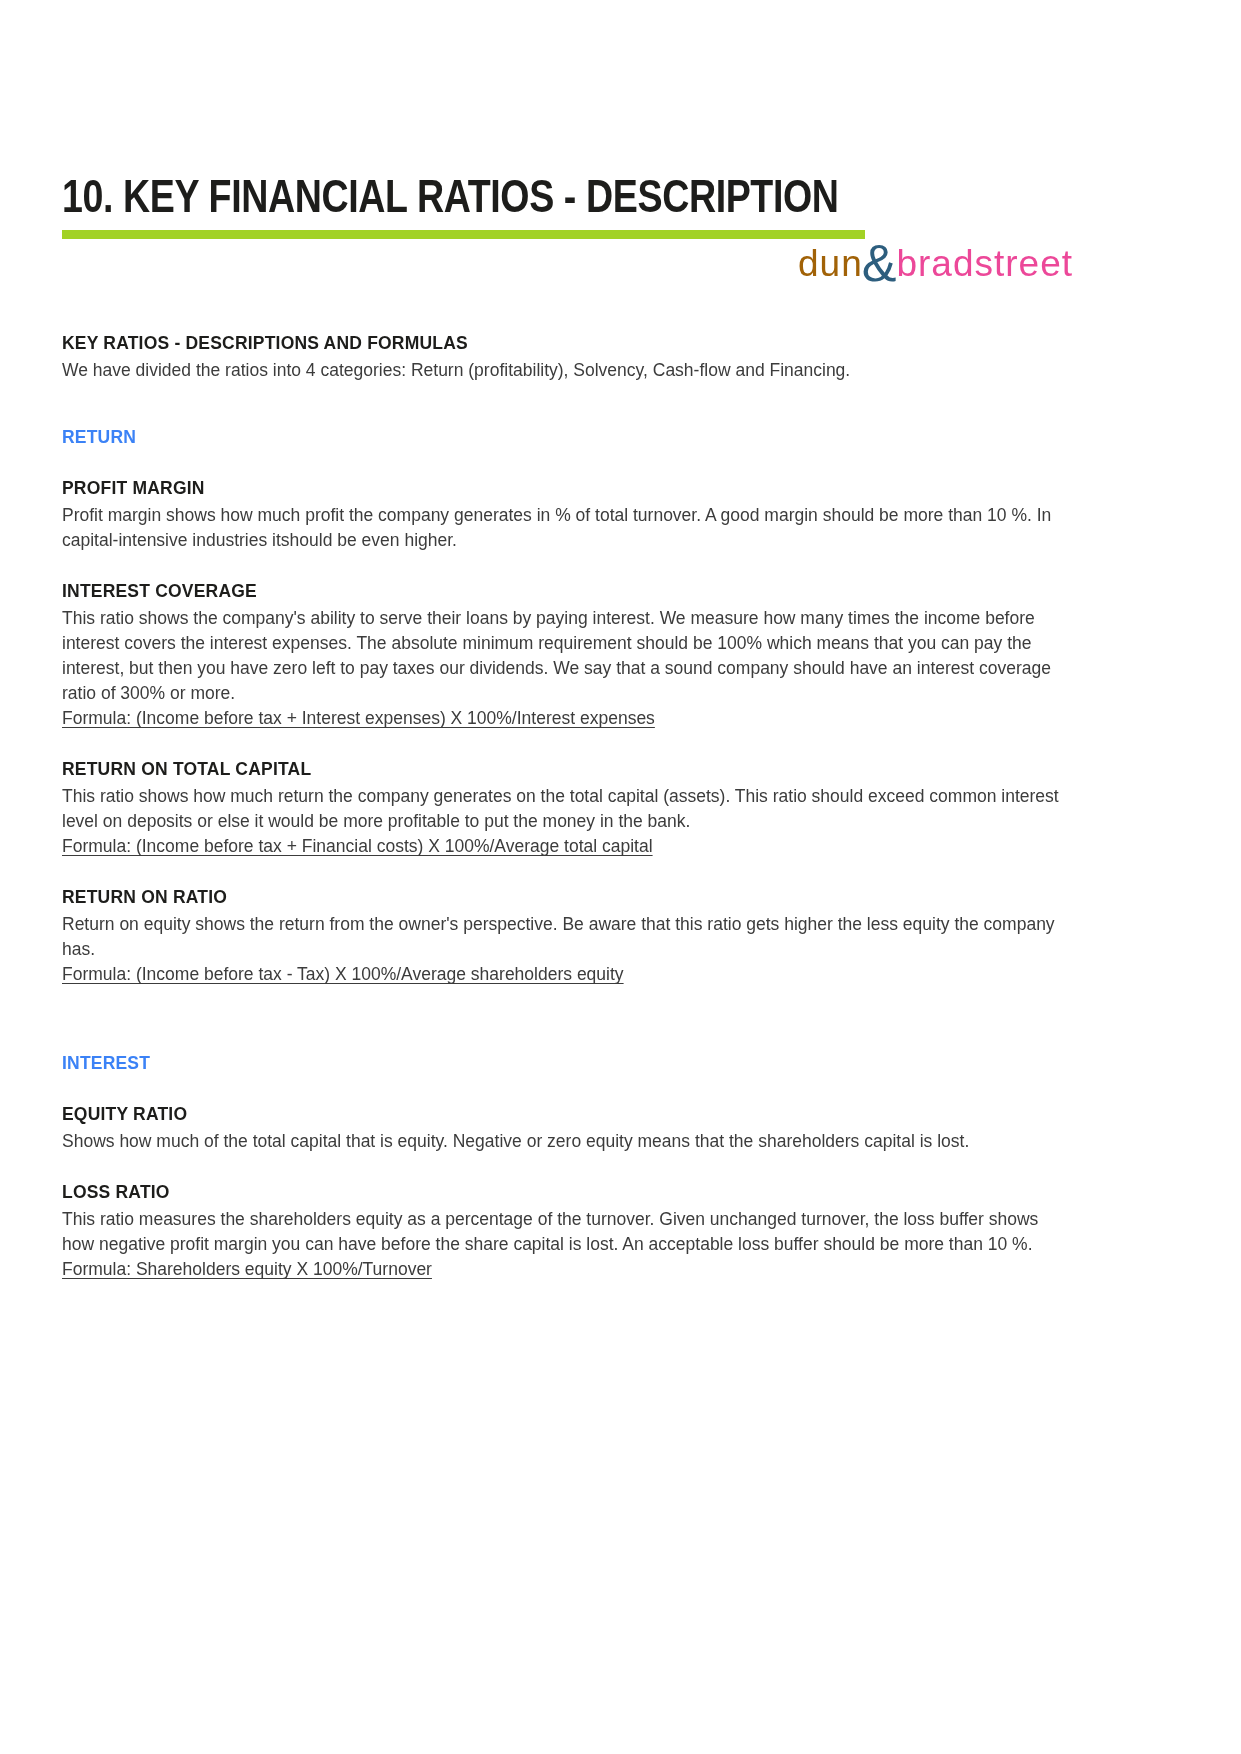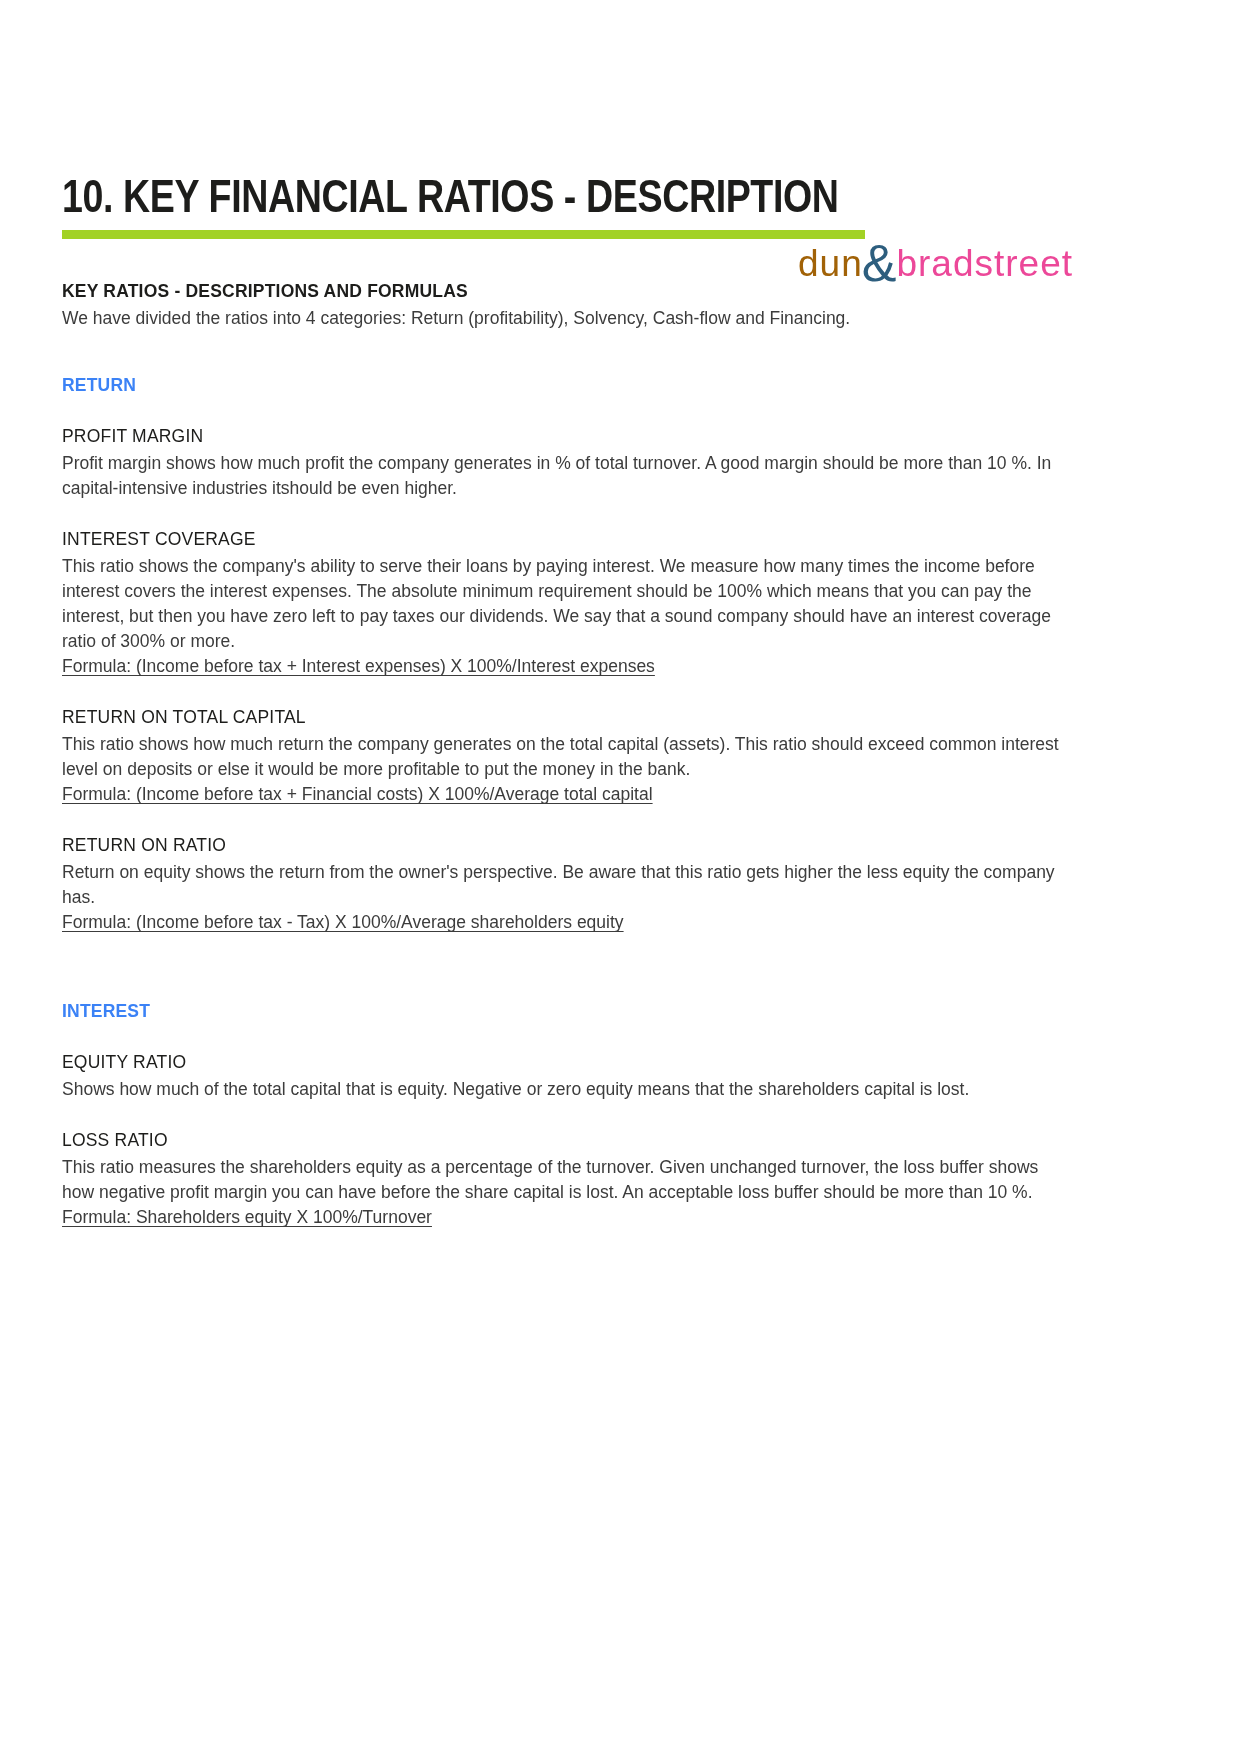--- a/index.html
+++ b/index.html
@@ -53,21 +53,21 @@
   }
   .accent-bar {
     margin-top: 6px;
     width: 803px;
     height: 9px;
     background: #a2d225;
   }
   
   .content {
     width: 1005px;
-    margin-top: 40px;
+    margin-top: 92px;
     font-size: 17.5px;
     line-height: 25px;
   }
   h2.block-heading {
     font-size: 17.5px;
     font-weight: bold;
     color: #1d1d1b;
     letter-spacing: 0.2px;
   }
   h2.cat-heading {
@@ -75,21 +75,21 @@
     font-weight: bold;
     color: #3b82f6;
     letter-spacing: 0.2px;
   }
   .intro p { margin-top: 2px; }
   .section-return { margin-top: 42px; }
   .section-solvency { margin-top: 64px; }
   article.ratio { margin-top: 26px; }
   article.ratio h3 {
     font-size: 17.5px;
-    font-weight: normal;
+    font-weight: bold;
     color: #1d1d1b;
     letter-spacing: 0.2px;
     margin-bottom: 2px;
   }
   p.formula {
     text-decoration: underline;
     text-underline-offset: 3px;
   }
 </style>
 </head>

